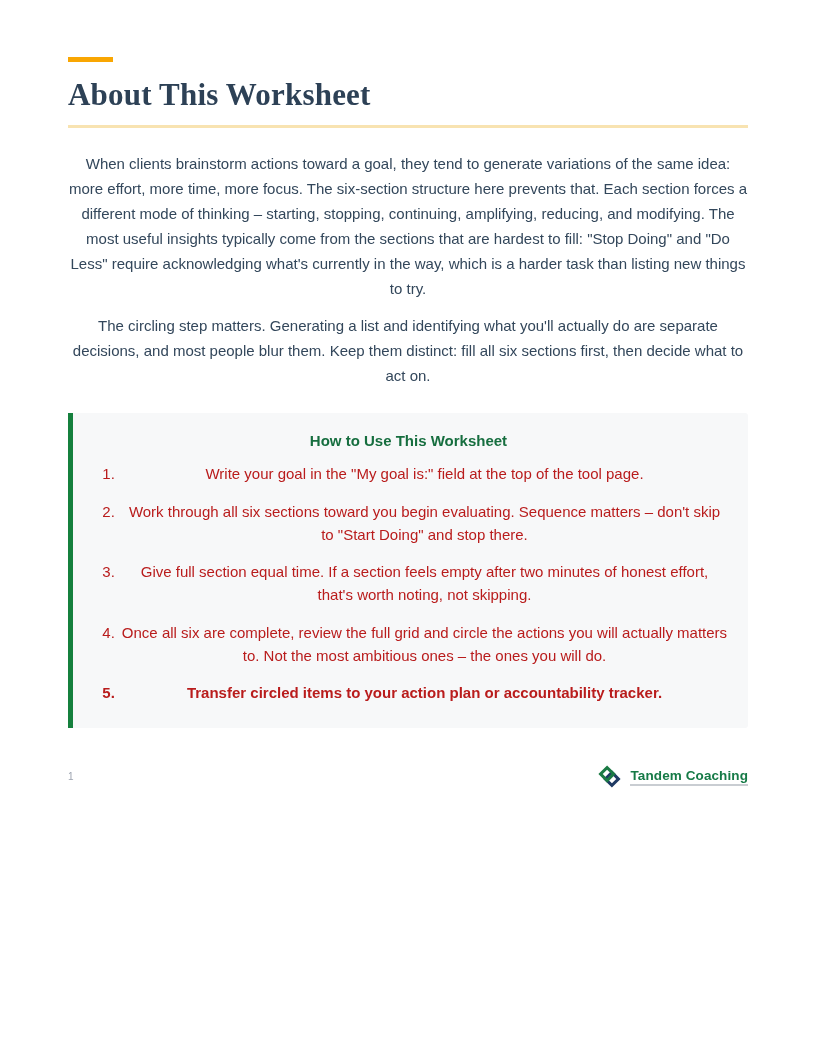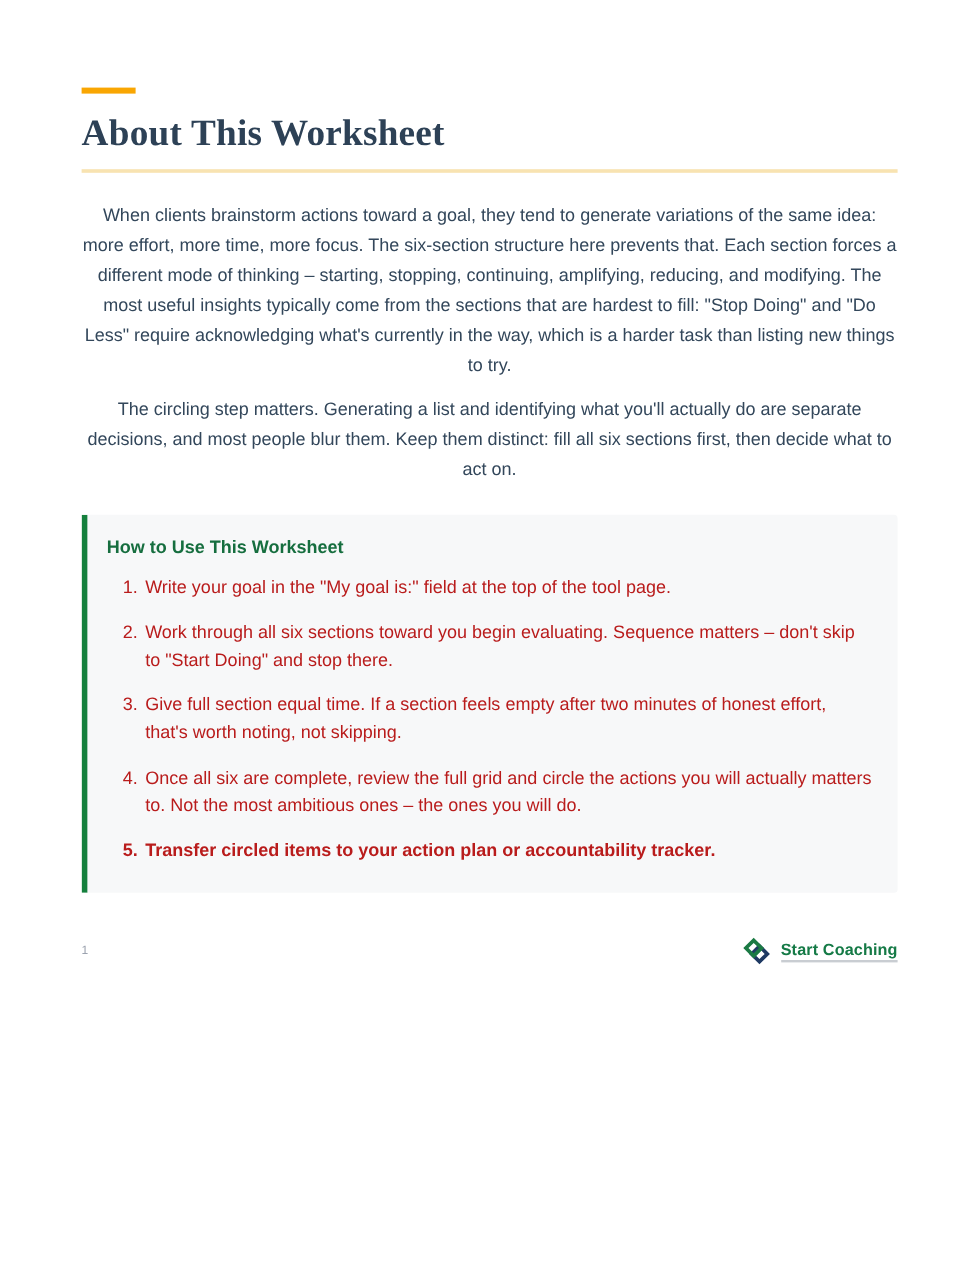--- a/index.html
+++ b/index.html
@@ -7,21 +7,21 @@
     padding: 0;
     background: #ffffff;
   }
   .page {
     position: relative;
     width: 816px;
     height: 816px;
     background: #ffffff;
     font-family: "Liberation Sans", sans-serif;
     overflow: hidden;
-    margin: 16px auto;
+    margin: 0 auto;
   }
   .content {
     padding: 57px 68px 0 68px;
   }
   .accent-dash {
     width: 45px;
     height: 5px;
     background: #F9A602;
     margin-bottom: 16px;
   }
@@ -45,20 +45,21 @@
     color: #33475B;
     margin: 0 0 12px 0;
     text-align: center;
   }
   .callout {
     margin-top: 25px;
     background: #F7F8F9;
     border-left: 5px solid #15803D;
     border-radius: 0 3px 3px 0;
     padding: 19px 20px 20px 16px;
+    text-align: center;
   }
   .callout h2 {
     font-size: 15px;
     font-weight: 700;
     color: #166E3F;
     margin: 0 0 13px 0;
   }
   .callout ol {
     margin: 0;
     padding: 0 0 0 30px;
@@ -137,16 +138,16 @@
 
     <div class="logo">
       <span>
         <svg width="27" height="27" viewBox="0 0 28 28" xmlns="http://www.w3.org/2000/svg">
           <path fill="#1F3A63" fill-rule="evenodd" d="M16.5 7.5 L25.5 16.5 L16.5 25.5 L7.5 16.5 Z
                    M16.5 12 L21 16.5 L16.5 21 L12 16.5 Z"></path>
           <path fill="#1B7A44" fill-rule="evenodd" d="M11.5 2.5 L20.5 11.5 L11.5 20.5 L2.5 11.5 Z
                    M11.5 7 L16 11.5 L11.5 16 L7 11.5 Z"></path>
         </svg>
       </span>
-      <span class="brand-name">Start Coaching</span>
+      <span class="brand-name">Tandem Coaching</span>
     </div>
   </div>
 </div>
 
 </body></html>

